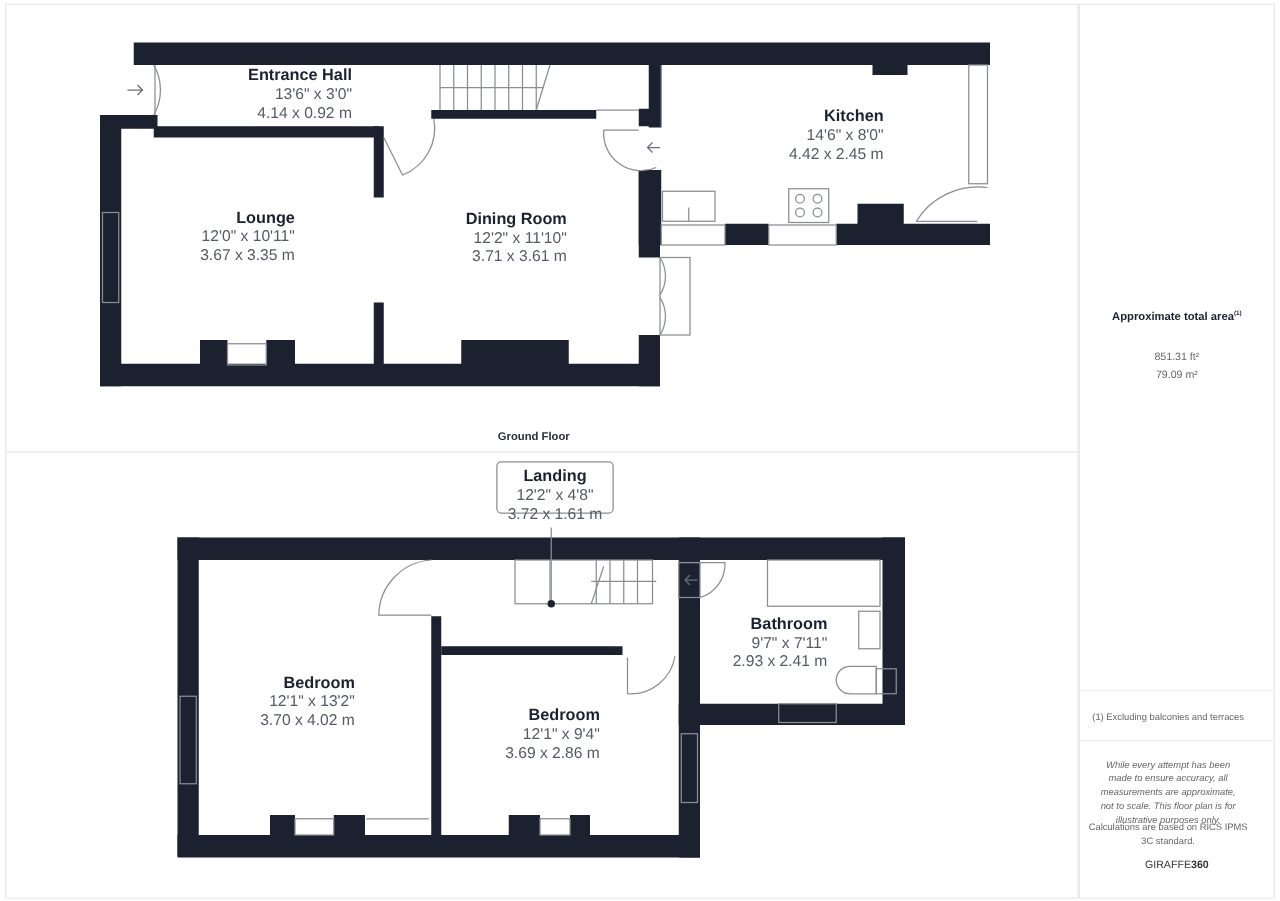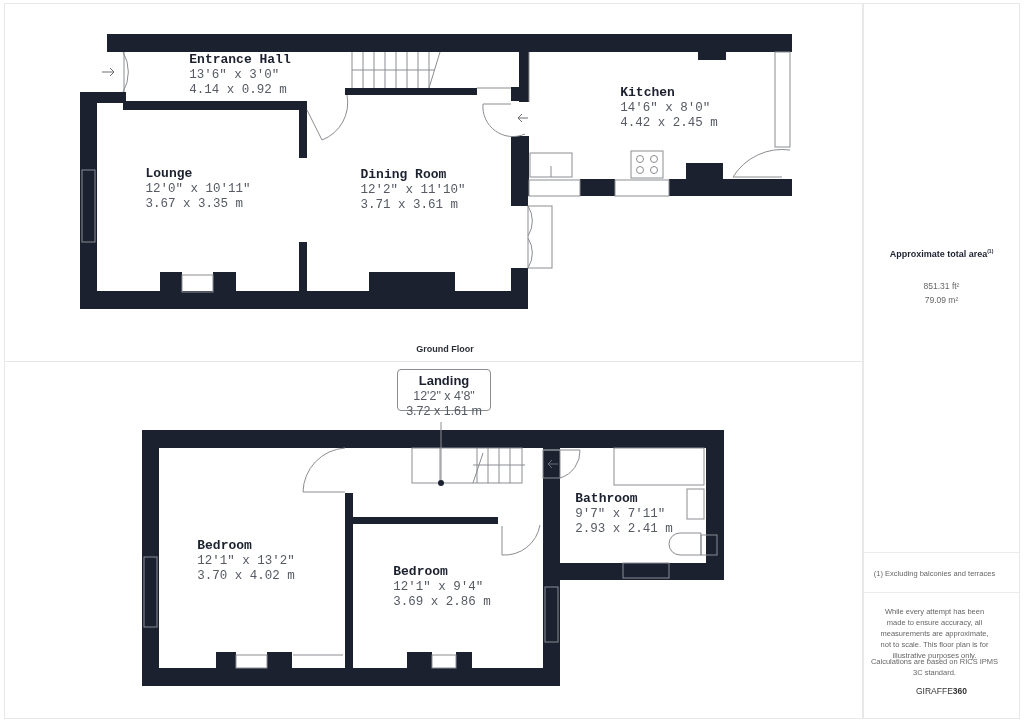--- a/index.html
+++ b/index.html
@@ -1,21 +1,21 @@
 <!DOCTYPE html>
 <html><head>
   <meta charset="utf-8">
   <style>
     html, body { margin: 0; padding: 0; background: #ffffff; }
     body { width: 1024px; height: 721px; position: relative; overflow: hidden; font-family: "Liberation Sans", sans-serif; }
     .frame { position: absolute; left: 4px; top: 3px; width: 859px; height: 716px; border: 1px solid #e8e8e8; box-sizing: border-box; }
     .divider-h { position: absolute; left: 4px; top: 361px; width: 859px; height: 1px; background: #e6e6e6; }
     .side { position: absolute; left: 863px; top: 3px; width: 157px; height: 716px; border: 1px solid #e8e8e8; box-sizing: border-box; }
     svg.plan { position: absolute; left: 0; top: 0; }
-    .lbl { position: absolute; text-align: left; color: #1c2130; white-space: nowrap; transform: translateX(-50%); font-family: Liberation Mono, monospace; }
+    .lbl { position: absolute; text-align: right; color: #1c2130; white-space: nowrap; transform: translateX(-50%); }
     .lbl .name { font-weight: bold; font-size: 13px; line-height: 16px; }
     .lbl .dim { font-size: 12.5px; line-height: 15px; color: #555a63; }
     .floor-title { position: absolute; font-size: 9px; font-weight: bold; color: #2a2e36; transform: translateX(-50%); }
     .landing-box { position: absolute; left: 397px; top: 369px; width: 94px; height: 42px; border: 1px solid #8a8d92; border-radius: 4px; background: #fff; box-sizing: border-box; text-align: center; }
     .landing-box .name { font-weight: bold; font-size: 13px; line-height: 16px; color: #1c2130; margin-top: 3px; }
     .landing-box .dim { font-size: 12.5px; line-height: 15px; color: #555a63; }
     .area { position: absolute; left: 863px; top: 248px; width: 157px; text-align: center; }
     .area .title { font-size: 9px; font-weight: bold; color: #1c2130; }
     .area .title sup { font-size: 5px; }
     .area .v { font-size: 8.5px; color: #666; margin-top: 22px; }
@@ -187,21 +187,21 @@
 <div class="lbl" style="left:198px; top:166px;">
   <div class="name">Lounge</div>
   <div class="dim">12'0" x 10'11"</div>
   <div class="dim">3.67 x 3.35 m</div>
 </div>
 <div class="lbl" style="left:413px; top:167px;">
   <div class="name">Dining Room</div>
   <div class="dim">12'2" x 11'10"</div>
   <div class="dim">3.71 x 3.61 m</div>
 </div>
-<div class="floor-title" style="left:445px; top:344px;">Ground Floor</div>
+<div class="floor-title" style="left:427px; top:344px;">Ground Floor</div>
 
 <div class="landing-box">
   <div class="name">Landing</div>
   <div class="dim">12'2" x 4'8"</div>
   <div class="dim">3.72 x 1.61 m</div>
 </div>
 <div class="lbl" style="left:624px; top:491px;">
   <div class="name">Bathroom</div>
   <div class="dim">9'7" x 7'11"</div>
   <div class="dim">2.93 x 2.41 m</div>
@@ -219,15 +219,15 @@
 <div class="floor-title" style="left:434px; top:736px;">Floor 1</div>
 
 <div class="area">
   <div class="title"><span>Approximate total area</span><sup>(1)</sup></div>
   <div class="v">851.31 ft²</div>
   <div class="v" style="margin-top:4px;">79.09 m²</div>
 </div>
 <div class="side-sep" style="top:552px;"></div>
 <div class="note" style="top:568px;">(1) Excluding balconies and terraces</div>
 <div class="side-sep" style="top:592px;"></div>
-<div class="note" style="top:606px; padding: 0 18px; box-sizing: border-box;">While every attempt has been made to ensure accuracy, all measurements are approximate, not to scale. This floor plan is for illustrative purposes only.</div>
+<div class="note" style="top:606px; padding: 0 18px; box-sizing: border-box; font-style: italic;">While every attempt has been made to ensure accuracy, all measurements are approximate, not to scale. This floor plan is for illustrative purposes only.</div>
 <div class="note" style="top:658px; padding: 0 12px; box-sizing: border-box; top:656px;">Calculations are based on RICS IPMS 3C standard.</div>
 <div class="brand" style="top:686px;"><span>GIRAFFE</span><b>360</b></div>
 
 </body></html>

